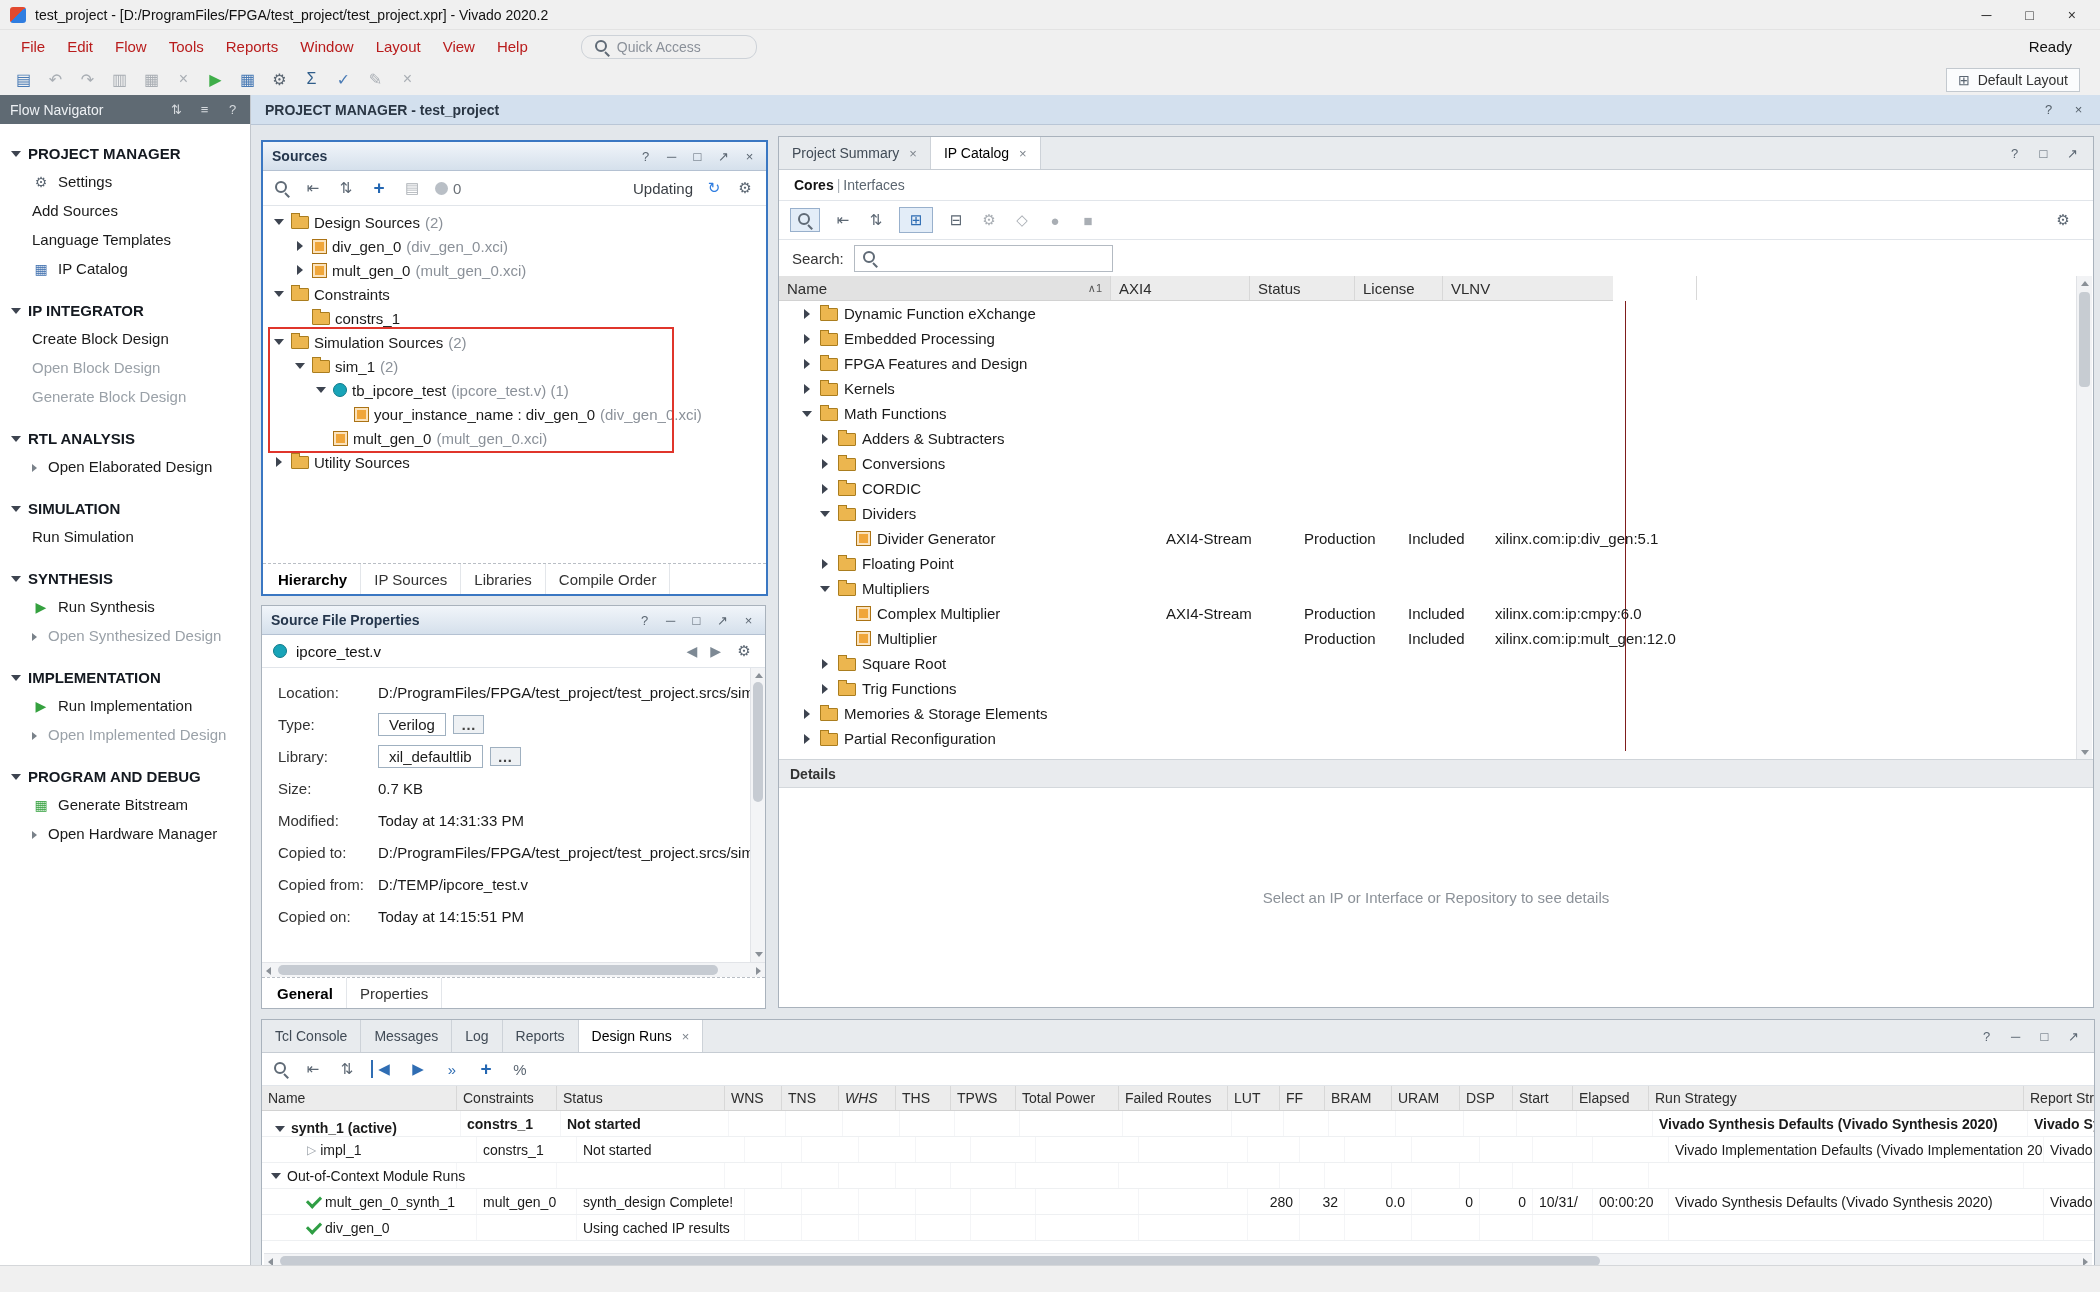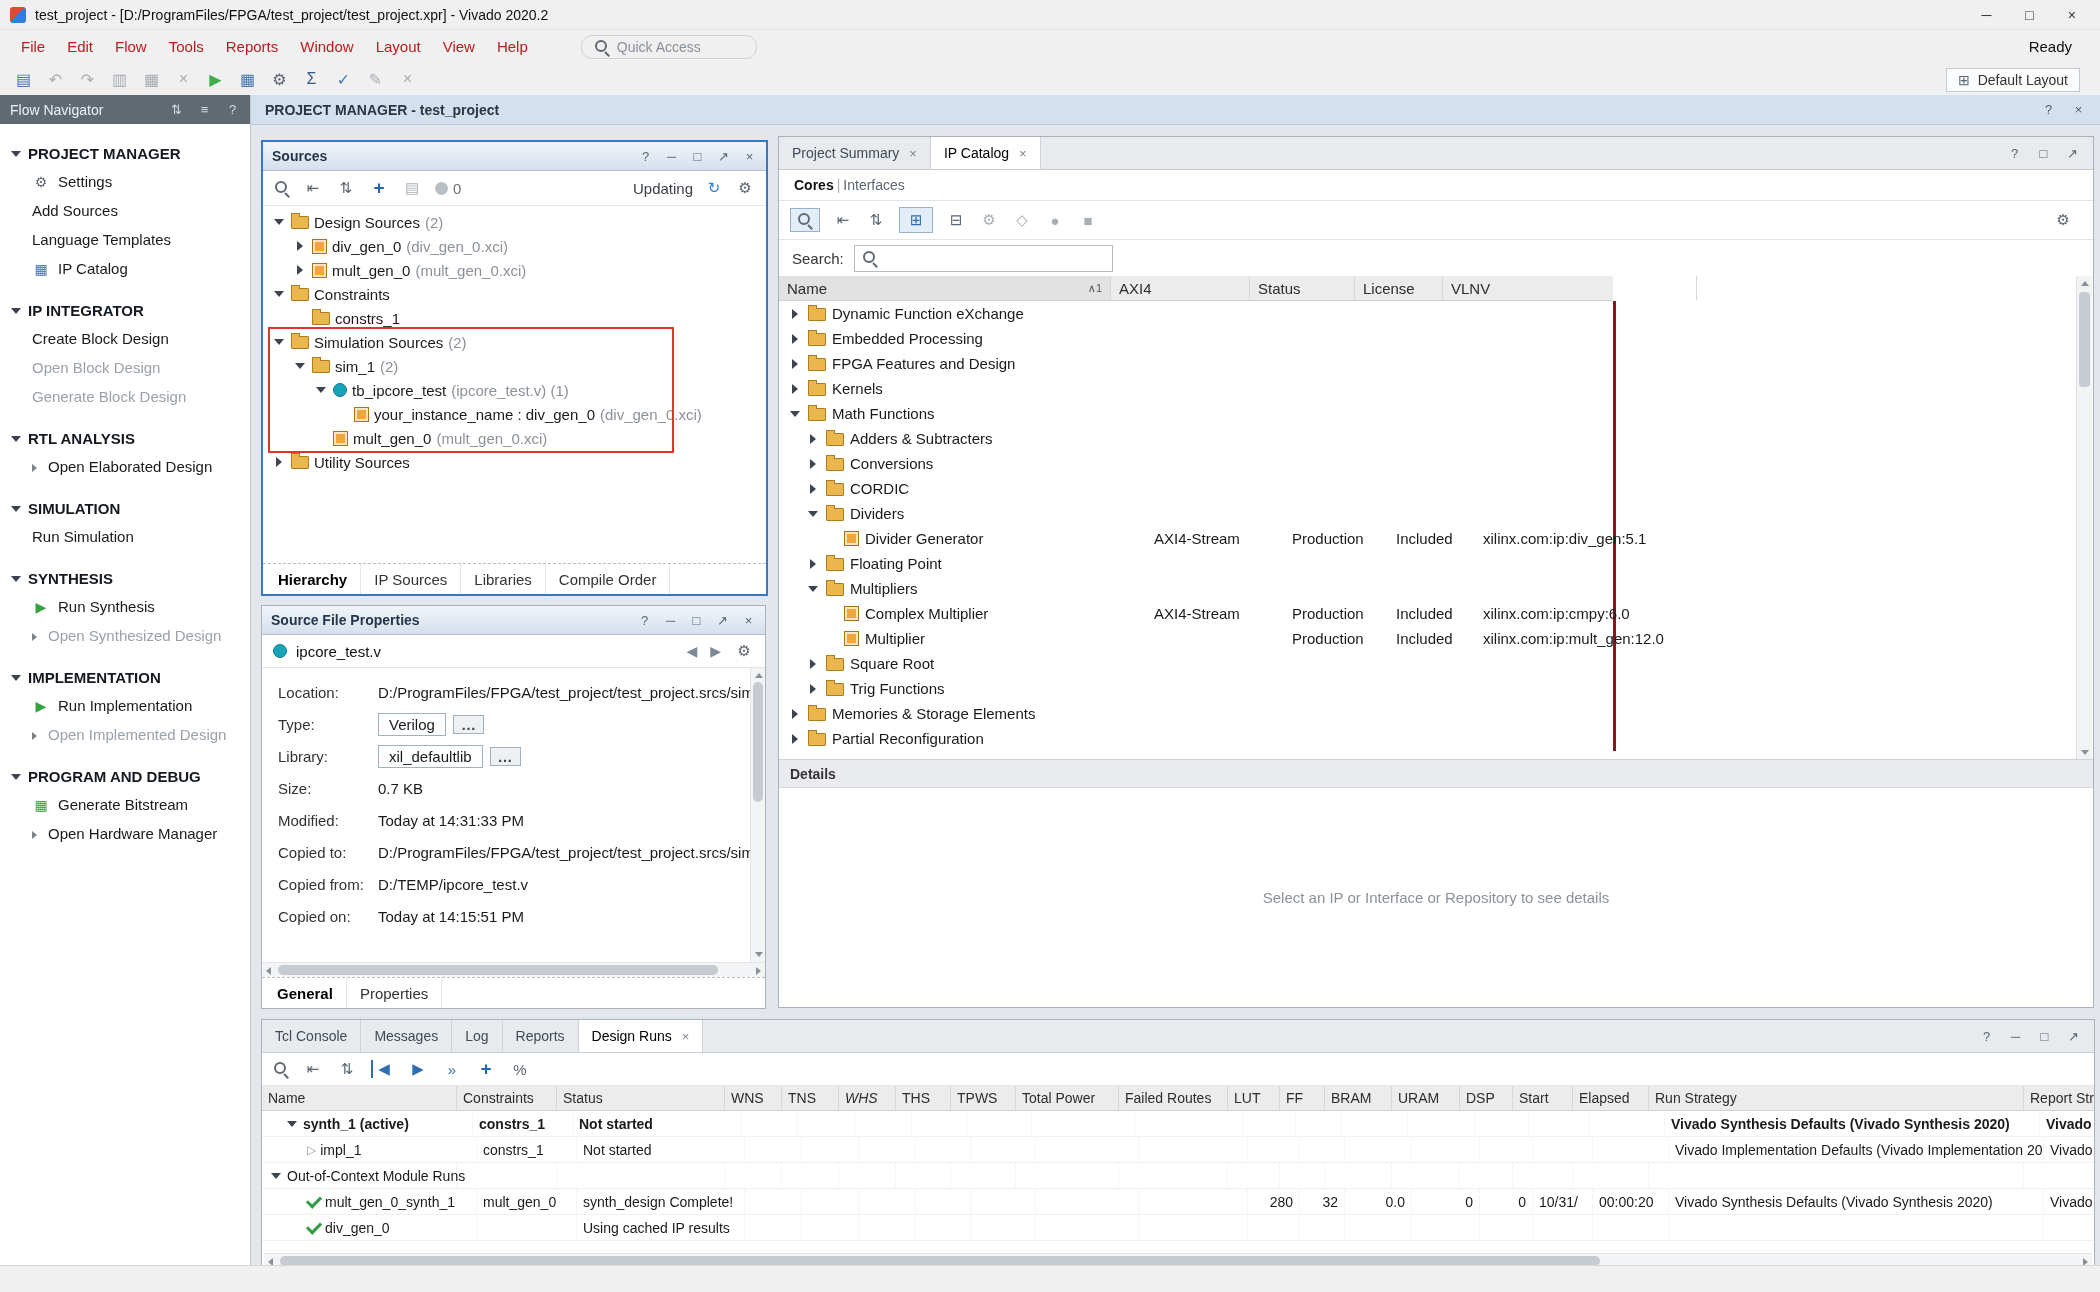--- a/index.html
+++ b/index.html
@@ -127,21 +127,21 @@
   .boxed{border:1px solid #98b0cc;background:#e3edf8;padding:3px 6px;display:flex;align-items:center;flex:none;}
   .cat-gear{margin-left:auto;margin-right:9px;}
   .search-row{height:36px;display:flex;align-items:center;gap:10px;padding:0 13px;flex:none;}
   .search-label{color:#333;}
   .search-input{width:243px;height:25px;border:1px solid #b3bac2;background:#fff;display:flex;align-items:center;padding:0 7px;gap:6px;}
   .cat-area{flex:1;position:relative;overflow:hidden;background:#fff;}
   .cat-header{display:flex;height:24px;background:#ececec;border-bottom:1px solid #d2d2d2;width:834px;}
   .cat-hcell{border-right:1px solid #d8d8d8;display:flex;align-items:center;padding:0 8px;color:#2d2d2d;flex:none;}
   .cat-hcell.first{background:#e2e2e2;}
   .sort-ind{margin-left:auto;font-size:11px;color:#555;}
-  .cat-rows{width:834px;border-right:3px solid #7f1d1d;}
+  .cat-rows{width:834px;border-right:1px solid #7f1d1d;padding-left:12px;}
   .cat-row{display:flex;height:25px;align-items:stretch;}
   .cat-cell{display:flex;align-items:center;padding:0 8px;overflow:hidden;white-space:nowrap;flex:none;gap:6px;}
   .cat-scroll{position:absolute;right:1px;top:0;width:15px;bottom:247px;background:#f2f3f5;border-left:1px solid #e0e2e6;}
   .cat-thumb{position:absolute;left:2px;right:2px;top:16px;height:95px;background:#c7ccd2;border-radius:4px;}
   .details{position:absolute;left:0;right:0;bottom:0;height:247px;border-top:1px solid #cfd4d9;display:flex;flex-direction:column;}
   .details-band{height:27px;background:#e9ebee;border-bottom:1px solid #d4d8dc;display:flex;align-items:center;padding:0 11px;font-weight:bold;color:#333;font-size:14px;flex:none;}
   .details-body{flex:1;background:#fff;display:flex;align-items:center;justify-content:center;color:#8b9198;}
 
   
   .bp-toolbar{height:32px;display:flex;align-items:center;gap:14px;padding:0 11px;border-bottom:1px solid #e1e5ea;flex:none;}
@@ -833,21 +833,21 @@
                 <span class="r-hcell" style="width: 54px;">BRAM</span>
                 <span class="r-hcell" style="width: 55px;">URAM</span>
                 <span class="r-hcell" style="width: 40px;">DSP</span>
                 <span class="r-hcell" style="width: 47px;">Start</span>
                 <span class="r-hcell" style="width: 63px;">Elapsed</span>
                 <span class="r-hcell" style="width: 362px;">Run Strategy</span>
                 <span class="r-hcell" style="width: 296px;">Report Strategy</span>
               </div>
             <div id="runs-rows">
                 <div class="runs-row bold">
-                  <span class="r-cell" style="width: 182px; padding-left: 22px;">
+                  <span class="r-cell" style="width: 182px; padding-left: 10px; align-items: flex-end;">
                     <span class="arr expanded"></span>
                     <span>synth_1 (active)</span>
                   </span>
                   <span class="r-cell" style="width: 87px;">constrs_1</span>
                   <span class="r-cell" style="width: 155px;">Not started</span>
                   <span class="r-cell" style="width: 44px;"></span>
                   <span class="r-cell" style="width: 44px;"></span>
                   <span class="r-cell" style="width: 44px;"></span>
                   <span class="r-cell" style="width: 42px;"></span>
                   <span class="r-cell" style="width: 52px;"></span>

